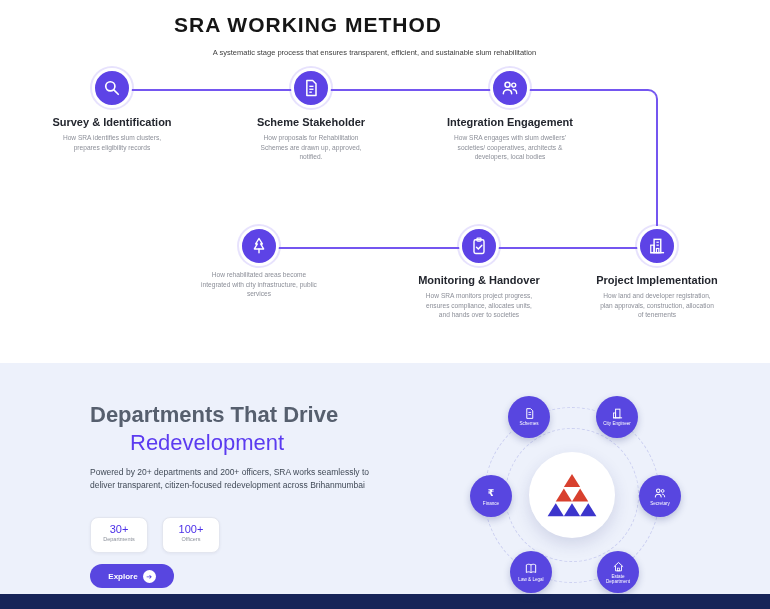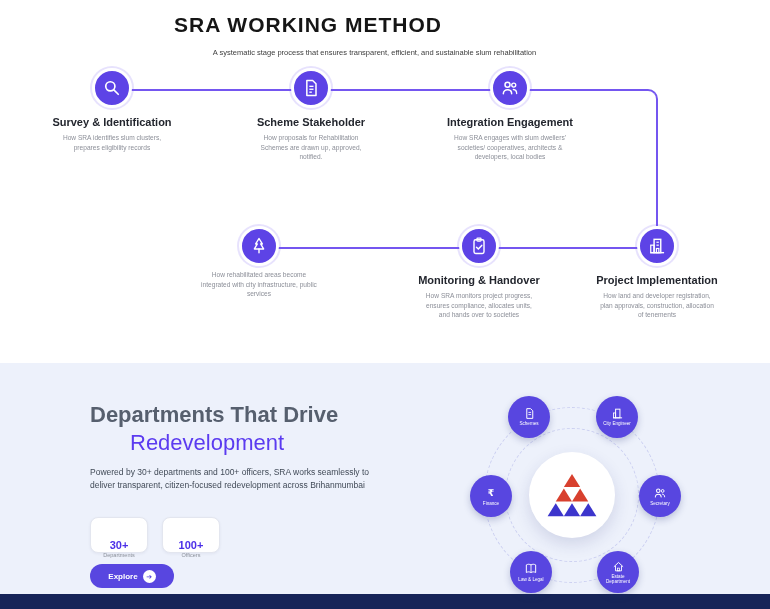--- a/index.html
+++ b/index.html
@@ -56,21 +56,21 @@
   }
   .dept-desc {
     position:absolute; left:90px; top:466px; width:300px;
     font-size:8.5px; color:#414a57; line-height:1.55;
   }
   .stat-card {
     position:absolute; top:517px; background:#ffffff; border:1px solid #e3e6ef;
     border-radius:8px; width:58px; height:36px; text-align:center; padding-top:5px;
     box-shadow:0 1px 3px rgba(30,40,90,0.06);
   }
-  .stat-value { font-size:11px; font-weight:700; color:#4b2fe8;margin-top:16px; }
+  .stat-value { font-size:11px; font-weight:400; color:#4b2fe8; }
   .stat-label { font-size:5.5px; color:#8a8f99; margin-top:1px; }
   .explore-btn {
     position:absolute; left:90px; top:564px; width:84px; height:24px;
     background:#5846e0; border:none; border-radius:12px; color:#ffffff;
     font-size:8px; font-weight:700; cursor:pointer;
     display:flex; align-items:center; justify-content:center; gap:5px;
     font-family:"Liberation Sans","DejaVu Sans",sans-serif;
   }
   .explore-arrow {
     width:13px; height:13px; border-radius:50%; background:#ffffff; color:#5846e0;
@@ -180,21 +180,21 @@
       </svg>
   </div>
   <div class="step-title">Project Implementation</div>
   <div class="step-desc">How land and developer registration, plan approvals, construction, allocation of tenements</div>
 </div>
 
 <div class="dept-section"></div>
 
 <div class="dept-head1">Departments That Drive</div>
 <div class="dept-head2">Redevelopment</div>
-<div class="dept-desc">Powered by 30+ departments and 100+ officers, SRA works seamlessly to deliver transparent, citizen-focused redevelopment across Brihanmumbai</div>
+<div class="dept-desc">Powered by 20+ departments and 200+ officers, SRA works seamlessly to deliver transparent, citizen-focused redevelopment across Brihanmumbai</div>
 
 <div class="stat-card" style="left:90px">
   <div class="stat-value">30+</div>
   <div class="stat-label">Departments</div>
 </div>
 <div class="stat-card" style="left:162px">
   <div class="stat-value">100+</div>
   <div class="stat-label">Officers</div>
 </div>
 

